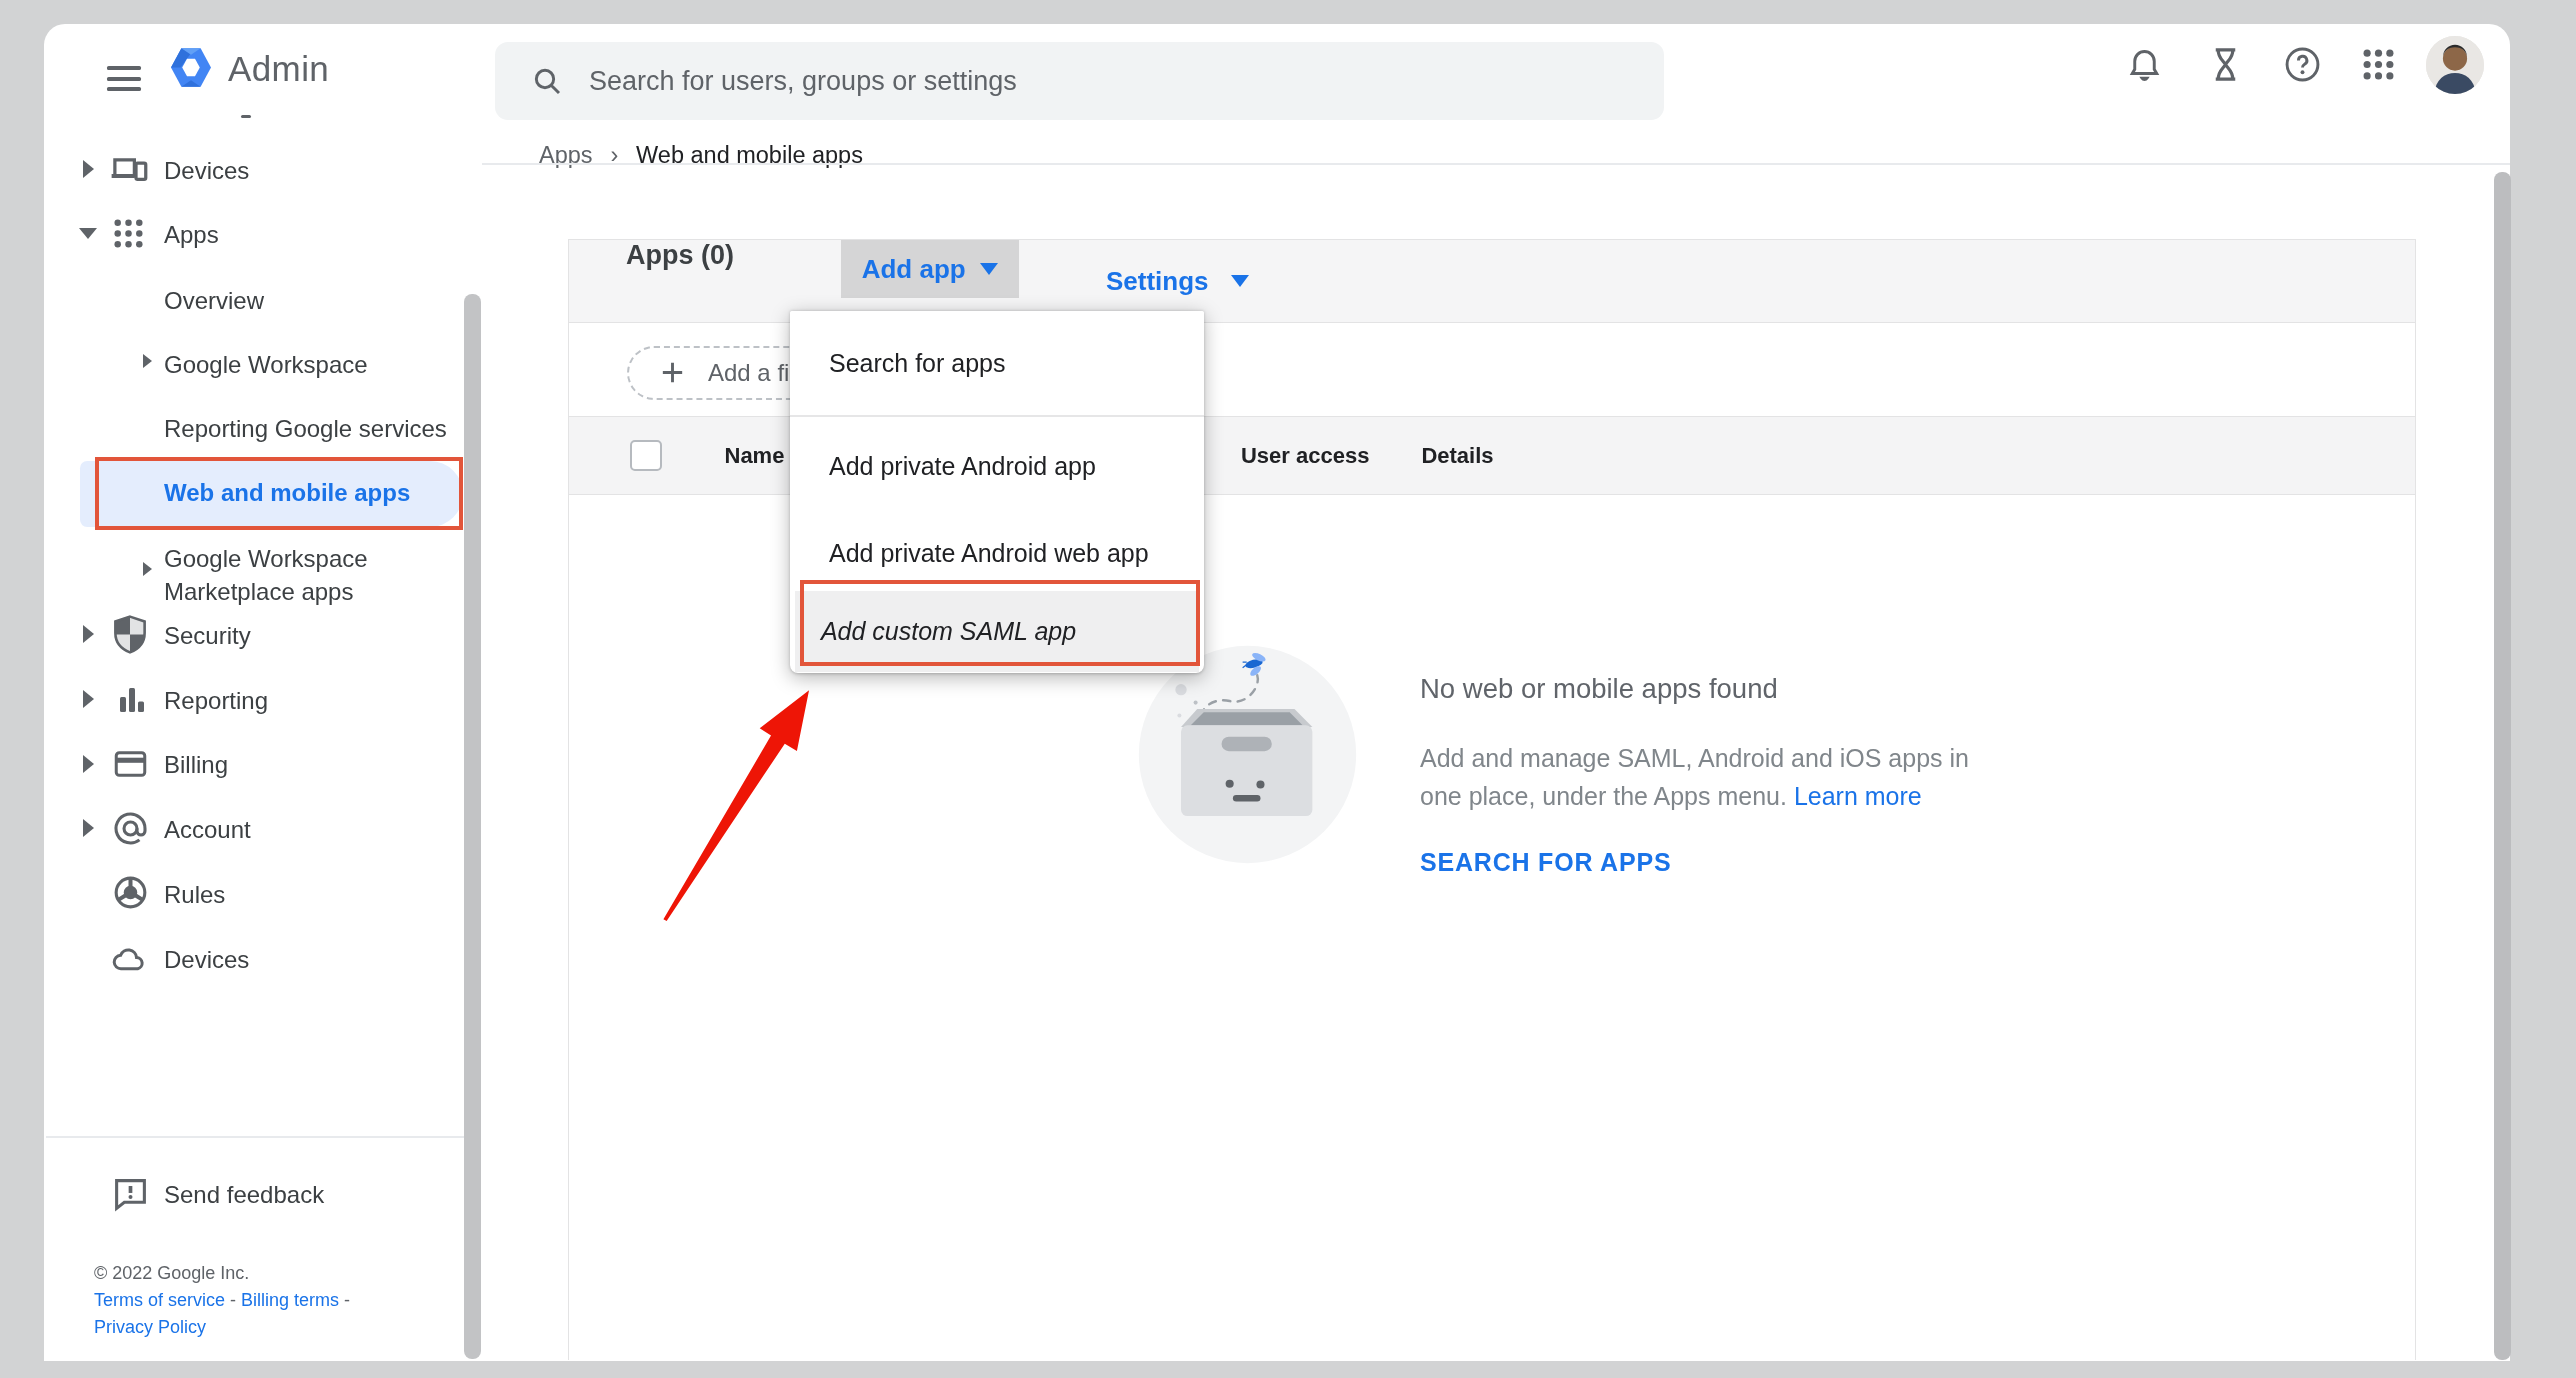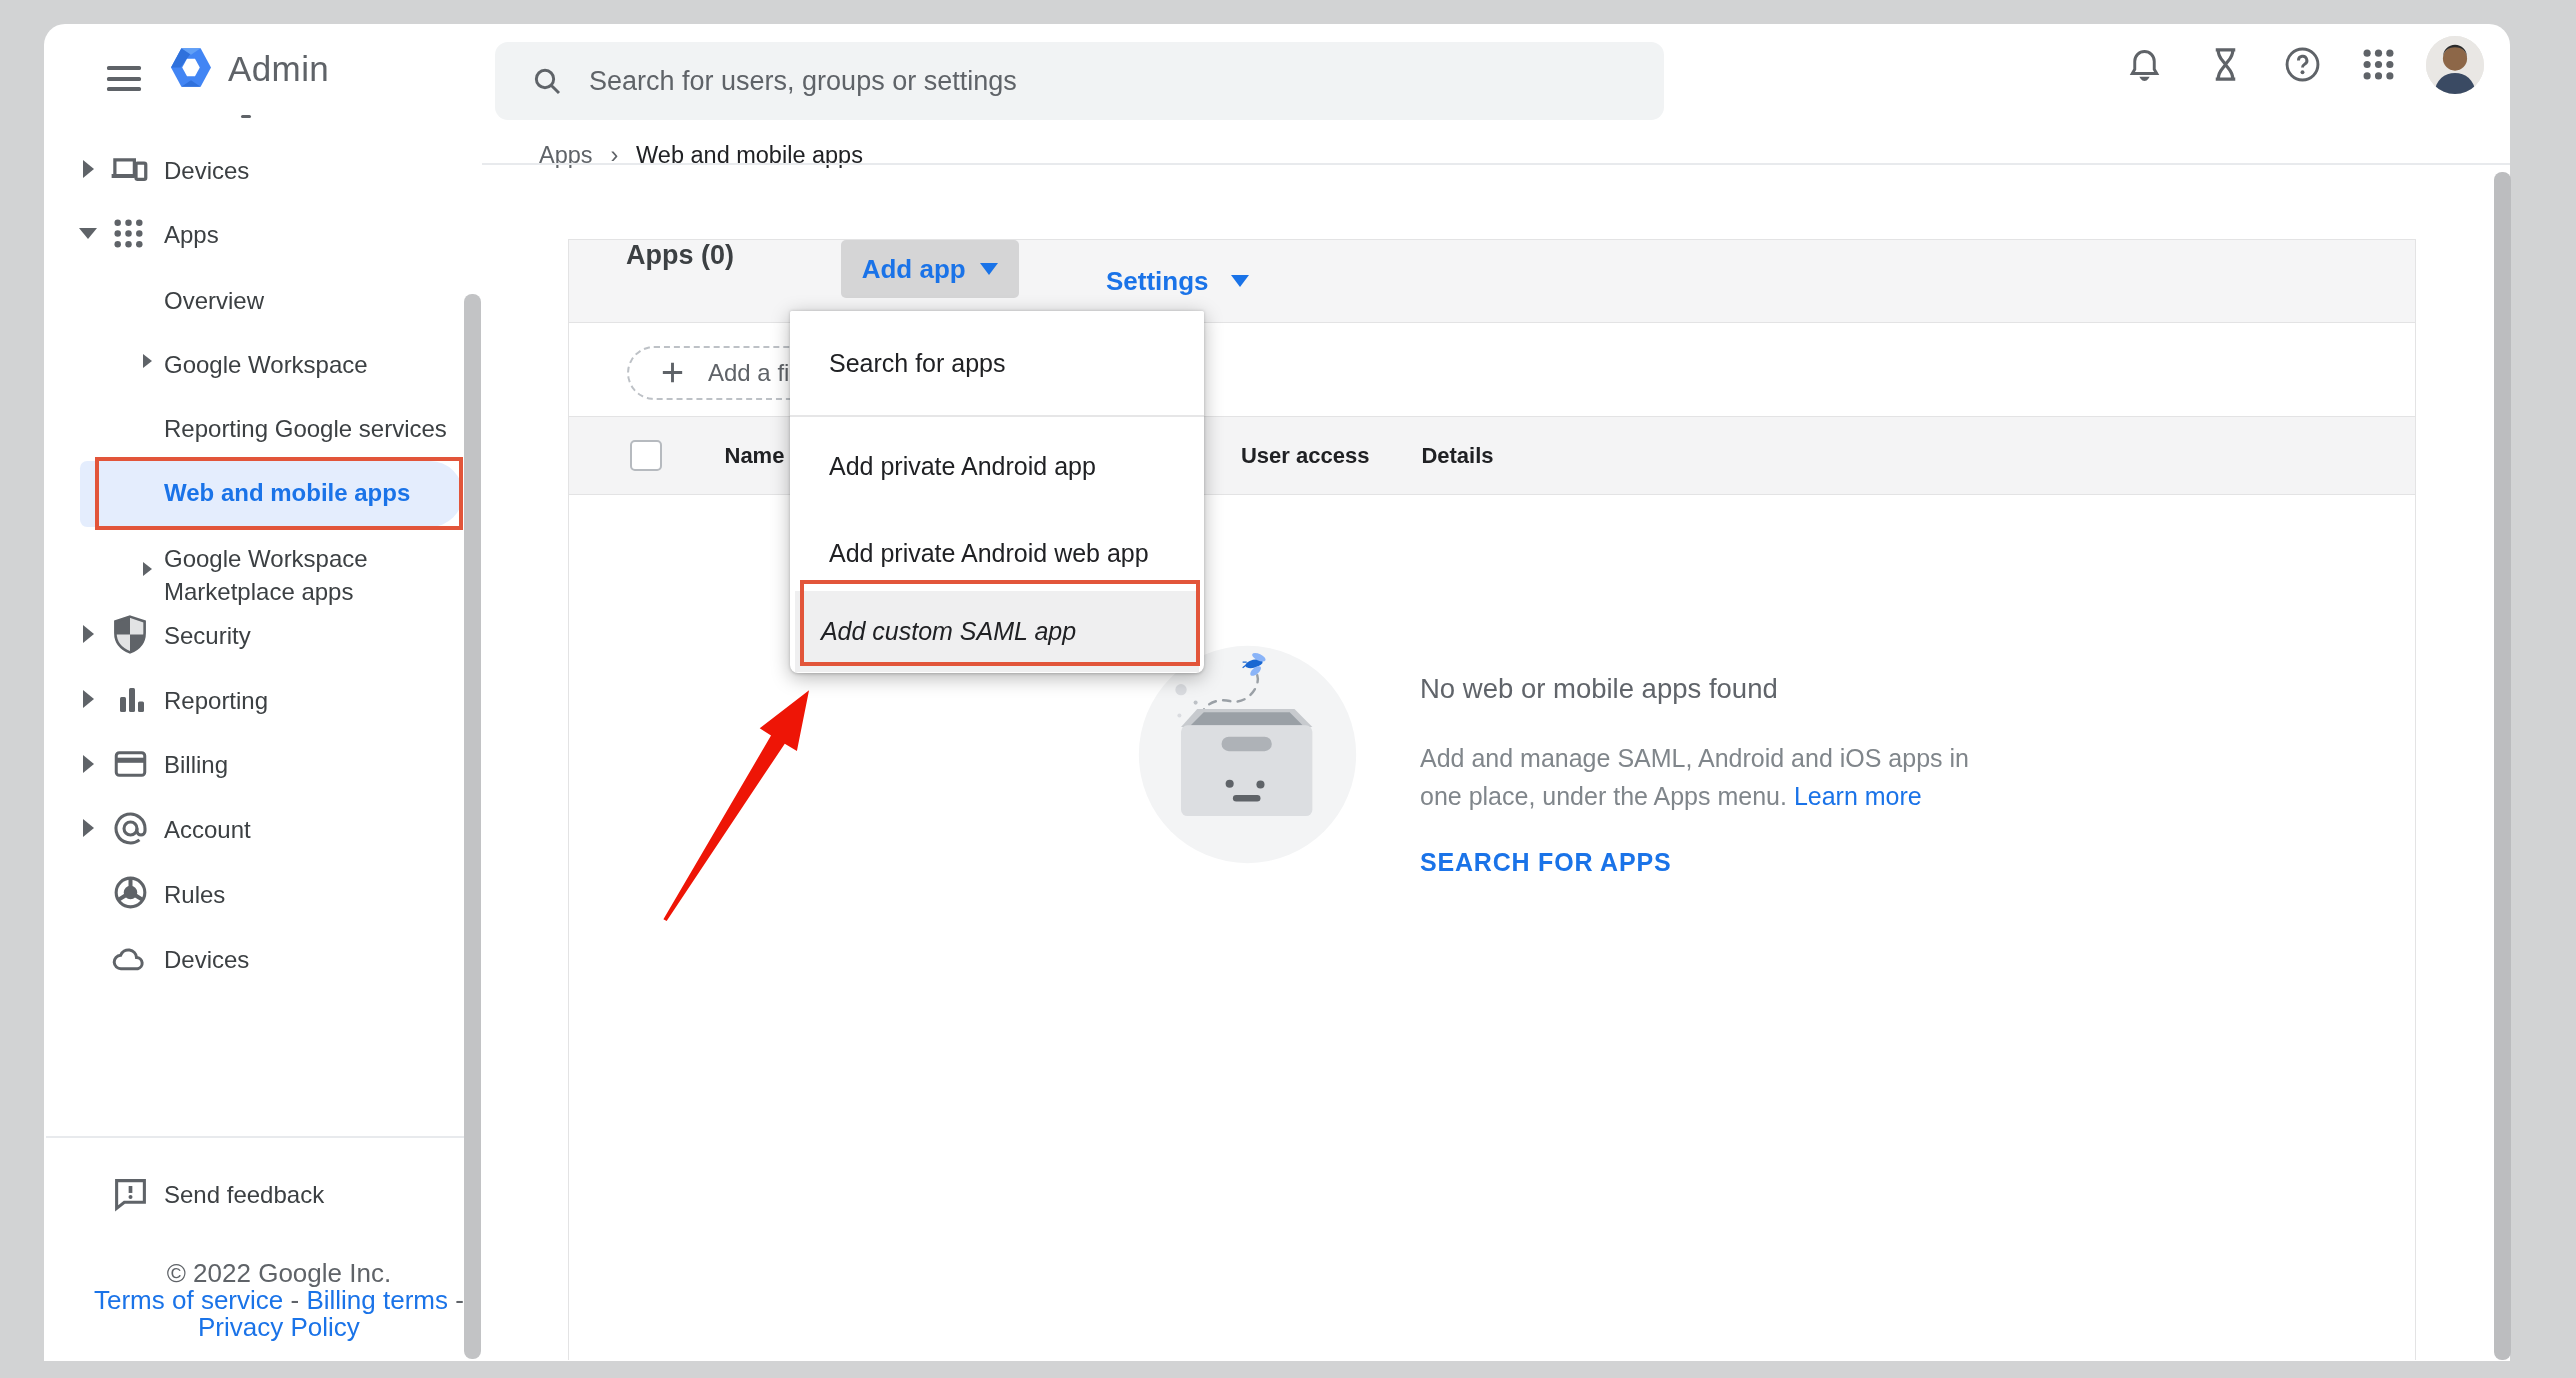--- a/index.html
+++ b/index.html
@@ -35,31 +35,31 @@
   .caret-d{width:0;height:0;border-left:9px solid transparent;border-right:9px solid transparent;border-top:11.3px solid #5f6368;}
   .selected-pill{
     background:#e4edfd;border-radius:8px 37px 37px 8px;
   }
   .sel-label{color:#1a73e8;font-weight:bold;font-size:24px;}
   .redbox{border:4px solid #e2553a;box-sizing:border-box;}
   .show-less{
     border:1.6px solid #dadce0;border-radius:808px;color:#1a73e8;
     font-size:24px;display:flex;align-items:center;justify-content:center;font-weight:bold;
   }
-  .sb-footer{font-size:26px;color:#5f6368;line-height:27px;text-align:center;}
+  .sb-footer{font-size:18px;color:#5f6368;line-height:27px;}
   .sb-footer a{color:#1a73e8;text-decoration:none;}
   .divider-h{background:#e8eaed;height:1.6px;}
   .scroll-thumb{background:#c2c3c5;border-radius:8px;}
   
   .card-border{border-left:1.6px solid #e3e3e4;border-right:1.6px solid #e3e3e4;}
   .toolbar{background:#f5f5f6;border-top:1.6px solid #e3e3e4;border-bottom:1.6px solid #e3e3e4;display:flex;}
   .apps-count{font-size:27px;font-weight:bold;color:#3c4043;}
   .tbtn{font-size:26px;color:#1a73e8;font-weight:bold;display:flex;align-items:center;gap:22px;}
   .tbtn .bcaret{width:0;height:0;border-left:9.7px solid transparent;border-right:9.7px solid transparent;border-top:12px solid #1a73e8;}
-  .addapp-bg{background:#d5d5d6;border-radius:5px;display:flex;align-items:center;justify-content:center;gap:14.6px;}
+  .addapp-bg{background:#d5d5d6;border-radius:0;display:flex;align-items:center;justify-content:center;gap:14.6px;}
   .chip{
     border:2.4px dashed #bdc1c6;border-radius:808px;display:flex;align-items:center;
     color:#5f6368;font-size:24px;
   }
   .thead{background:#f4f4f5;border-bottom:1.6px solid #e3e3e4;display:flex;align-items:center;}
   .th{font-size:22px;font-weight:bold;color:#202124;}
   .checkbox{width:27.5px;height:27.5px;border:2.4px solid #b6babf;border-radius:4.9px;background:#fff;}
   
   .menu{
     background:#ffffff;border-radius:1.6px 1.6px 8px 8px;

